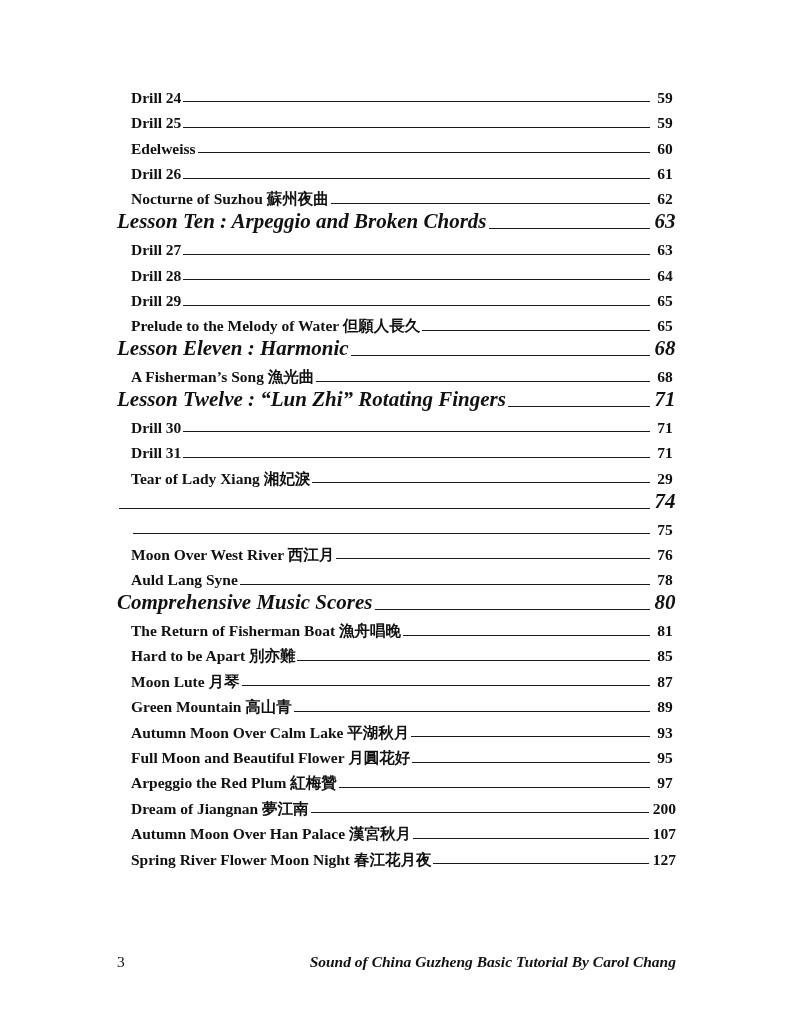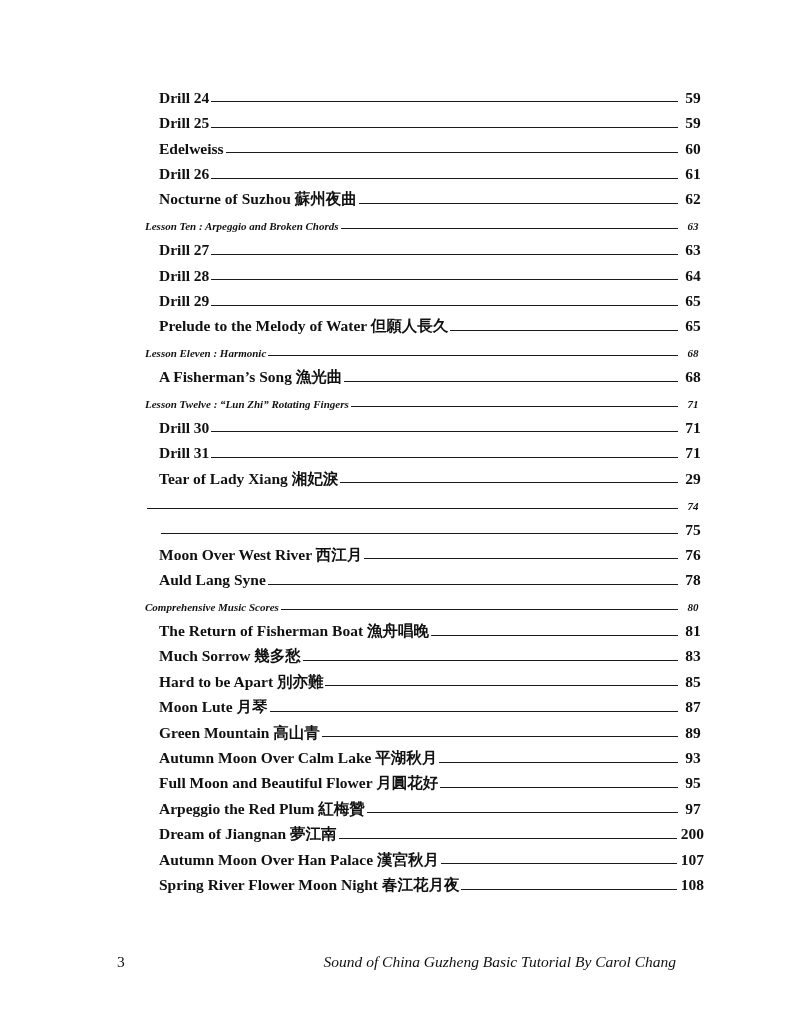--- a/index.html
+++ b/index.html
@@ -14,36 +14,35 @@
     background: #ffffff;
     color: #111111;
     font-family: "Liberation Serif", "DejaVu Serif", serif;
     overflow: hidden;
   }
   .toc {
     position: absolute;
     left: 117px;
     top: 80px;
     width: 559px;
-    margin-left: 28px;
   }
   .toc-row {
     display: flex;
     align-items: flex-end;
     height: 25.4px;
   }
   .toc-row.sub {
     padding-left: 14px;
     font-weight: bold;
     font-size: 15.5px;
   }
   .toc-row.lesson {
     font-weight: bold;
     font-style: italic;
-    font-size: 11px;
+    font-size: 21px;
   }
   .toc-label {
     white-space: nowrap;
     line-height: 1;
   }
   .toc-leader {
     flex: 1 1 auto;
     border-bottom: 1.4px solid #1a1a1a;
     margin: 0 4px 3px 2px;
     min-width: 8px;
@@ -64,20 +63,21 @@
     align-items: baseline;
     font-size: 15.5px;
   }
   .footer-page-num {
     font-style: normal;
     line-height: 1;
   }
   .footer-title {
     font-style: italic;
     line-height: 1;
+    font-weight: bold;
   }
 </style>
 </head>
 <body>
 
 <div class="page">
   <div class="toc" id="toc">
       <div class="toc-row sub">
         <span class="toc-label">Drill 24</span>
         <span class="toc-leader"></span>
@@ -180,25 +180,20 @@
         <span class="toc-label">Comprehensive Music Scores</span>
         <span class="toc-leader"></span>
         <span class="toc-page">80</span>
       </div>
       <div class="toc-row sub">
         <span class="toc-label">The Return of Fisherman Boat 漁舟唱晚</span>
         <span class="toc-leader"></span>
         <span class="toc-page">81</span>
       </div>
       <div class="toc-row sub">
-        <span class="toc-label">Much Sorrow 幾多愁</span>
-        <span class="toc-leader"></span>
-        <span class="toc-page">83</span>
-      </div>
-      <div class="toc-row sub">
         <span class="toc-label">Hard to be Apart 別亦難</span>
         <span class="toc-leader"></span>
         <span class="toc-page">85</span>
       </div>
       <div class="toc-row sub">
         <span class="toc-label">Moon Lute 月琴</span>
         <span class="toc-leader"></span>
         <span class="toc-page">87</span>
       </div>
       <div class="toc-row sub">
@@ -227,20 +222,20 @@
         <span class="toc-page">200</span>
       </div>
       <div class="toc-row sub">
         <span class="toc-label">Autumn Moon Over Han Palace 漢宮秋月</span>
         <span class="toc-leader"></span>
         <span class="toc-page">107</span>
       </div>
       <div class="toc-row sub">
         <span class="toc-label">Spring River Flower Moon Night 春江花月夜</span>
         <span class="toc-leader"></span>
-        <span class="toc-page">108</span>
+        <span class="toc-page">127</span>
       </div>
     </div>
   <div class="footer">
     <span class="footer-page-num">3</span>
     <span class="footer-title">Sound of China Guzheng Basic Tutorial By Carol Chang</span>
   </div>
 </div>
 
 </body></html>

